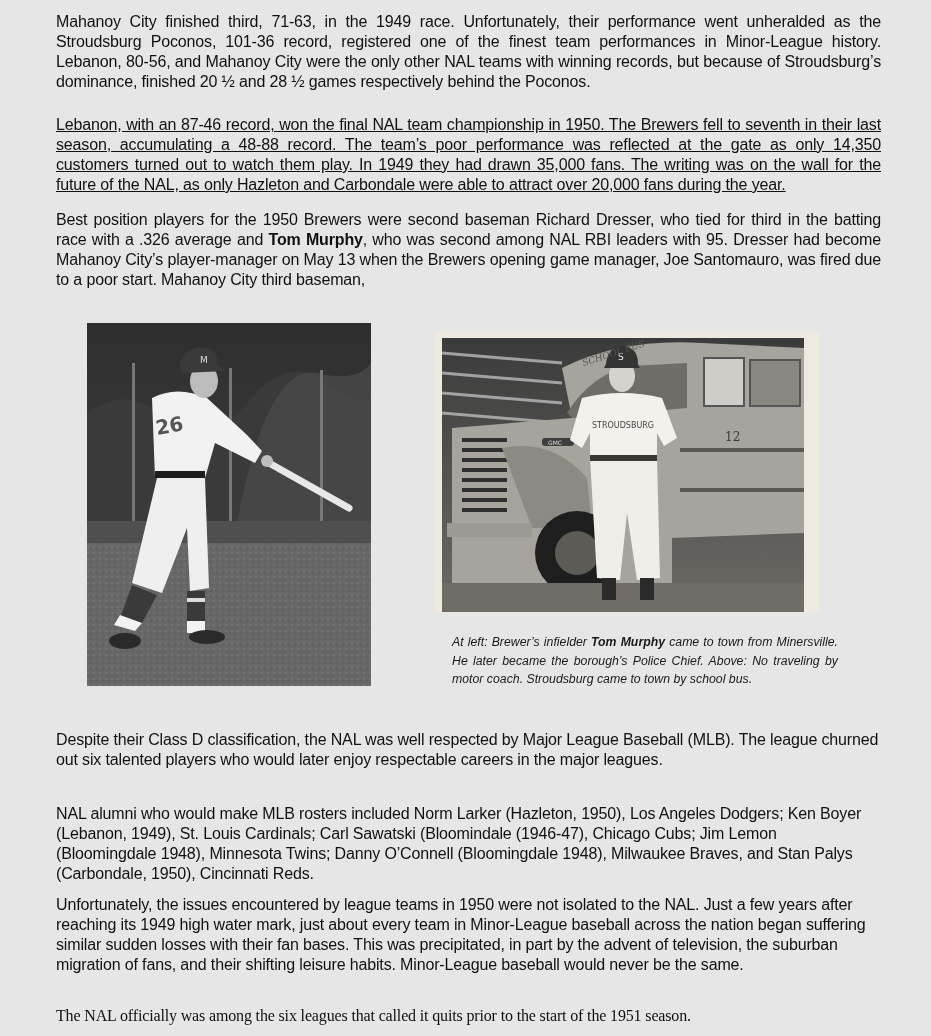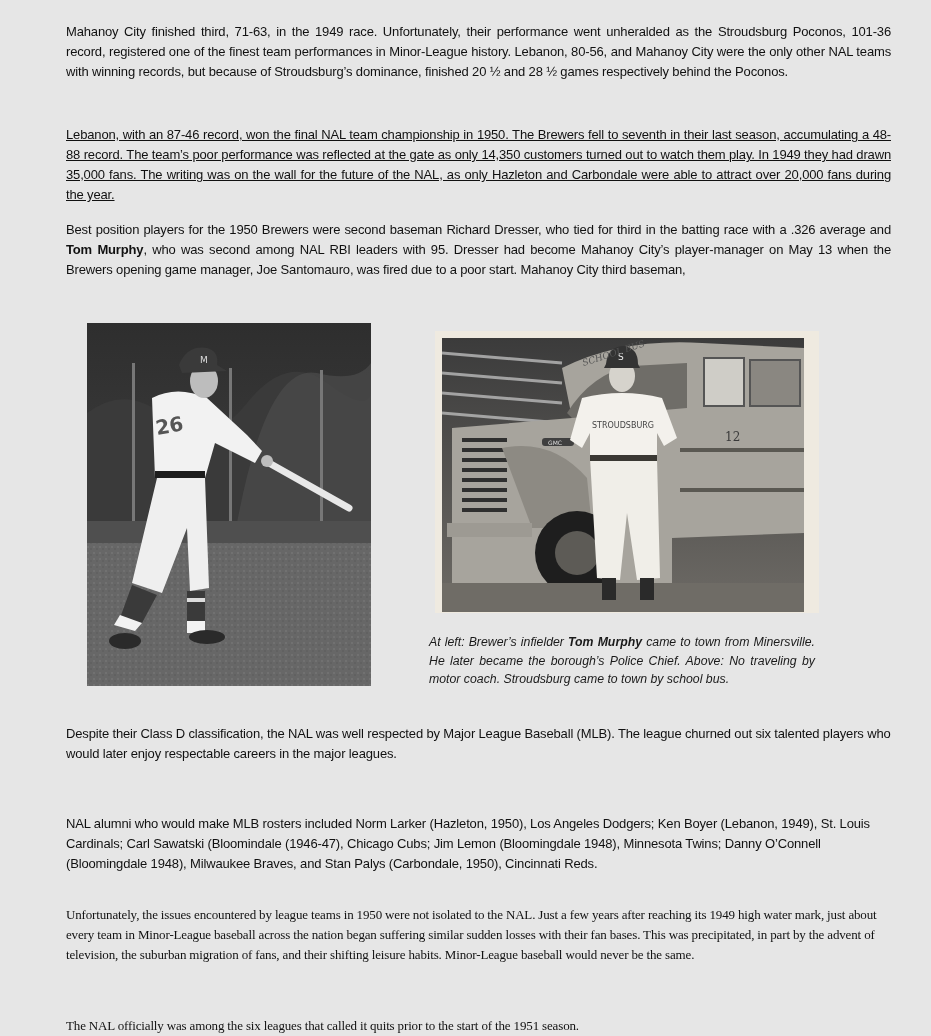--- a/index.html
+++ b/index.html
@@ -9,23 +9,23 @@
     background: #e6e6e6;
     position: relative;
     overflow: hidden;
     font-family: "Liberation Sans", "DejaVu Sans", sans-serif;
     color: #111;
   }
   .para {
     position: absolute;
     left: 54px;
     width: 825px;
-    font-size: 13px;
+    font-size: 16px;
     line-height: 20px;
-    margin: 12px;
+    margin: 2px;
     letter-spacing: -0.15px;
   }
   .justify { text-align: justify; text-align-last: left; }
   .para b { font-weight: bold; }
 
   
   .photo {
     position: absolute;
     overflow: hidden;
   }
@@ -40,21 +40,21 @@
   #photo-right {
     position: absolute;
     left: 7px; top: 7px; width: 362px; height: 274px;
     overflow: hidden;
     background: #8d8a82;
   }
   svg { display: block; }
 
   .caption {
     position: absolute;
-    left: 429px; top: 633px; width: 386px;
+    left: 452px; top: 633px; width: 386px;
     font-size: 12.3px;
     line-height: 18.5px;
     font-style: italic;
     text-align: justify;
     text-align-last: left;
     margin: 0;
     color: #1a1a1a;
   }
   .caption b { font-weight: bold; }
 </style>
@@ -196,27 +196,27 @@
 
       <text x="140" y="22" font-size="9" font-style="italic" fill="#555" font-family="DejaVu Serif, serif" transform="rotate(-18 160 20)">SCHOOL BUS</text>
     </svg>
   </div>
 </div>
 
 <p class="caption">
   <span>At left: Brewer’s infielder </span><b>Tom Murphy</b><span> came to town from Minersville. He later became the borough’s Police Chief. Above: No traveling by motor coach. Stroudsburg came to town by school bus.</span>
 </p>
 
-<p class="para" style="top:712px;">
+<p class="para" style="top:728px;">
   <span>Despite their Class D classification, the NAL was well respected by Major League Baseball (MLB). The league churned out six talented players who would later enjoy respectable careers in the major leagues.</span>
 </p>
 
 <p class="para" style="top:802px;">
   <span>NAL alumni who would make MLB rosters included Norm Larker (Hazleton, 1950), Los Angeles Dodgers; Ken Boyer (Lebanon, 1949), St. Louis Cardinals; Carl Sawatski (Bloomindale (1946-47), Chicago Cubs; Jim Lemon (Bloomingdale 1948), Minnesota Twins; Danny O’Connell (Bloomingdale 1948), Milwaukee Braves, and Stan Palys (Carbondale, 1950), Cincinnati Reds.</span>
 </p>
 
-<p class="para" style="top:893px;font-family:Liberation Serif, serif;">
+<p class="para" style="top:893px;">
   <span>Unfortunately, the issues encountered by league teams in 1950 were not isolated to the NAL. Just a few years after reaching its 1949 high water mark, just about every team in Minor-League baseball across the nation began suffering similar sudden losses with their fan bases. This was precipitated, in part by the advent of television, the suburban migration of fans, and their shifting leisure habits.  Minor-League baseball would never be the same.</span>
 </p>
 
 <p class="para" style="top:1004px;font-family:Liberation Serif, serif;">
   <span>The NAL officially was among the six leagues that called it quits prior to the start of the 1951 season.</span>
 </p>
 
 </body></html>

